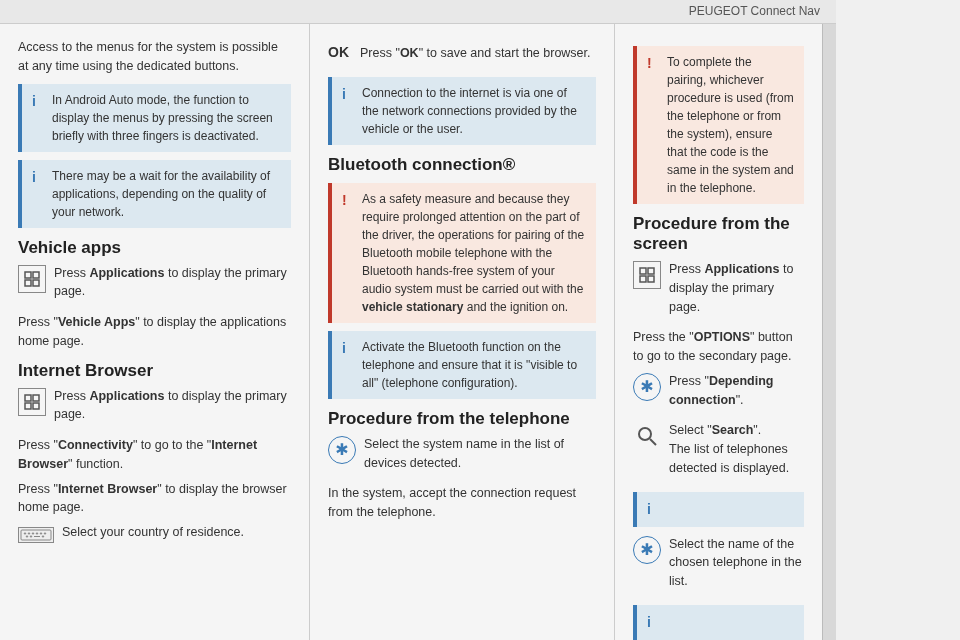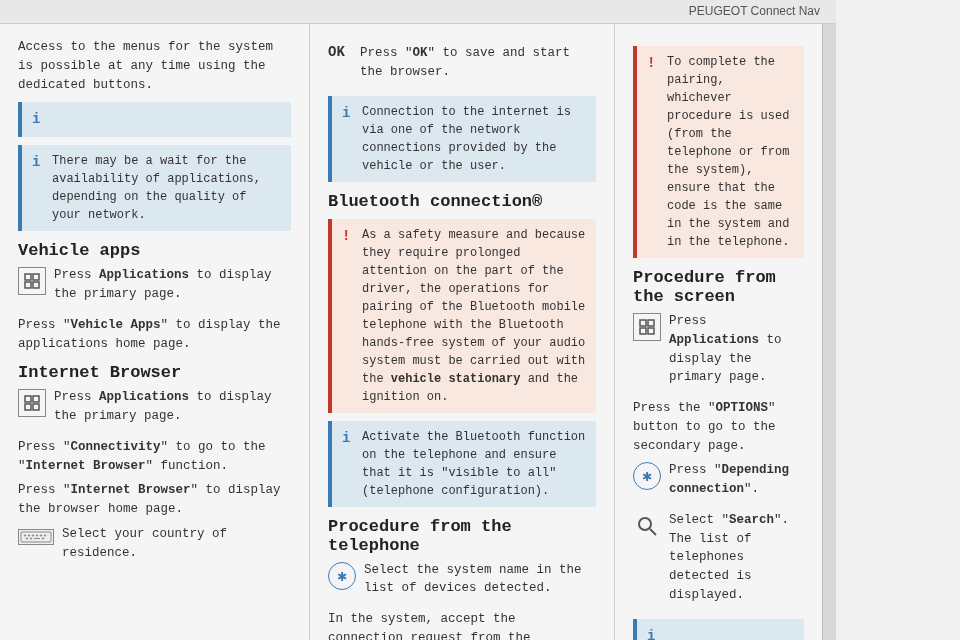--- a/index.html
+++ b/index.html
@@ -24,21 +24,20 @@
       padding: 4px 16px;
       font-size: 12px;
       color: #555;
       border-bottom: 1px solid #ccc;
       height: 24px;
     }
     .content {
       display: flex;
       flex: 1;
       overflow: hidden;
-      font-family: Liberation Mono, monospace;
     }
     .col-left {
       width: 310px;
       padding: 14px 18px 10px 18px;
       border-right: 1px solid #ccc;
       overflow-y: auto;
     }
     .col-mid {
       width: 305px;
       padding: 14px 18px 20px 18px;
@@ -168,20 +167,21 @@
   <div class="header">
     <span>PEUGEOT Connect Nav</span>
   </div>
   <div class="content">
 
     <div class="col-left">
       <p>Access to the menus for the system is possible at any time using the dedicated buttons.</p>
 
       <div class="info-box">
         <span class="icon-i">i</span>
+        <span>In Android Auto mode, the function to display the menus by pressing the screen briefly with three fingers is deactivated.</span>
       </div>
 
       <div class="info-box">
         <span class="icon-i">i</span>
         <span>There may be a wait for the availability of applications, depending on the quality of your network.</span>
       </div>
 
       <div class="section-title">Vehicle apps</div>
 
       <div class="row-with-icon">

